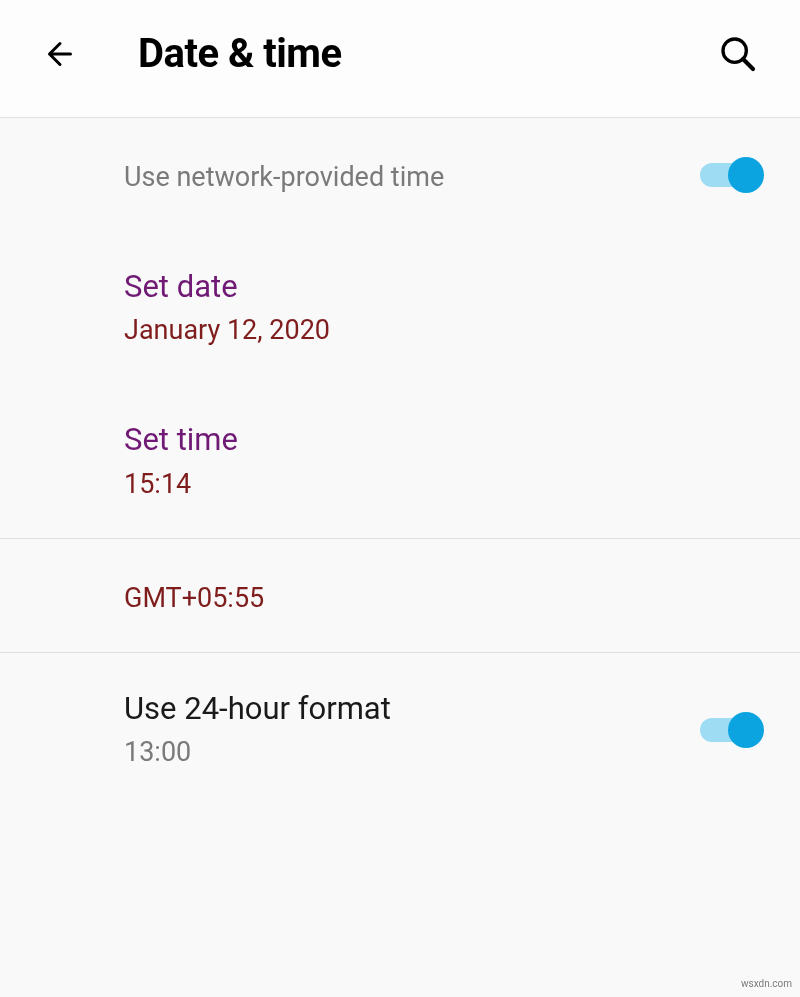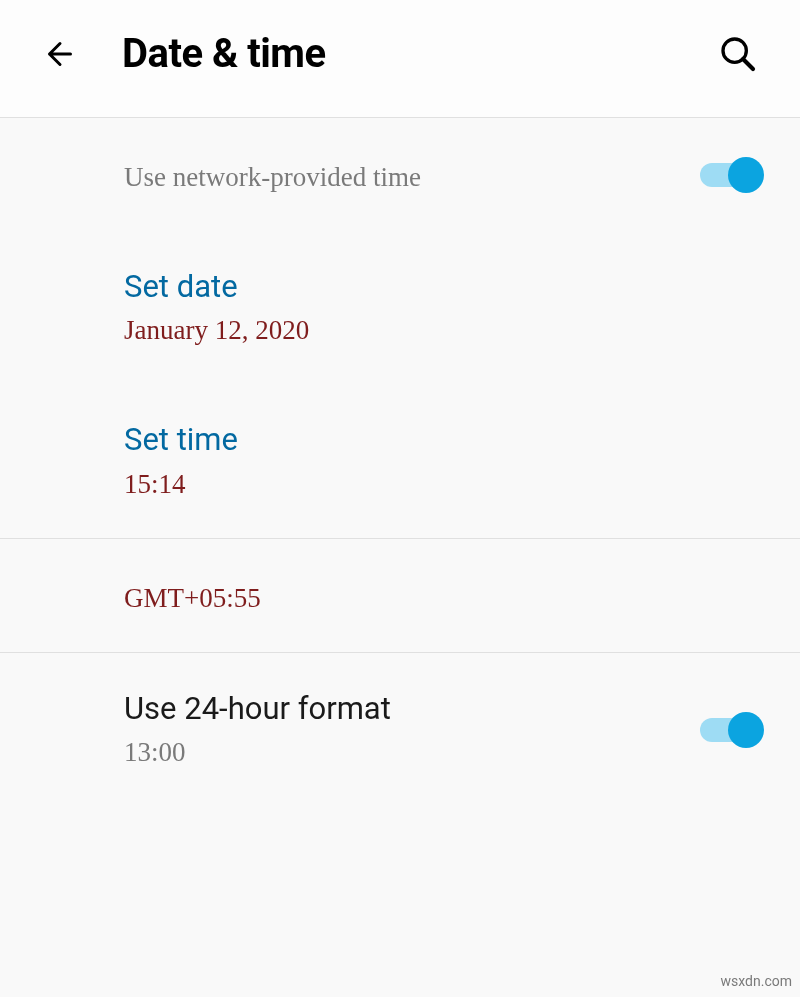--- a/index.html
+++ b/index.html
@@ -29,21 +29,21 @@
       display: flex;
       align-items: center;
       justify-content: center;
       cursor: pointer;
     }
     
     .header-title {
       font-size: 40px;
       font-weight: 700;
       color: #000;
-      margin-left: 42px;
+      margin-left: 58px;
       letter-spacing: -0.5px;
       flex: 1;
     }
     
     .search-icon-wrap {
       width: 44px;
       height: 44px;
       display: flex;
       align-items: center;
       justify-content: center;
@@ -77,25 +77,24 @@
       font-weight: 400;
       line-height: 1.3;
     }
     
     .row-subtitle {
       font-size: 27px;
       color: #7a7a7a;
       font-weight: 400;
       margin-top: 6px;
       line-height: 1.3;
-      font-family: Liberation Serif, serif;
     }
     
     .row.disabled .row-title {
-      color: #0369a1;
+      color: #701a75;
     }
     
     .row.disabled .row-subtitle {
       color: #7f1d1d;
     }
     
     .toggle {
       width: 64px;
       height: 36px;
       position: relative;
@@ -119,21 +118,21 @@
       border-radius: 50%;
       position: absolute;
       top: 0;
       right: 0;
     }
     
     .footer-text {
       position: absolute;
       bottom: 8px;
       right: 8px;
-      font-size: 14px;
+      font-size: 10px;
       color: #7a7a7a;
     }
   </style>
 </head>
 <body>
 
 <div class="header">
   <div class="back-arrow">
     <svg width="36" height="36" viewBox="0 0 24 24">
       <path fill="none" stroke="#000" stroke-width="2" stroke-linecap="round" stroke-linejoin="round" d="M19 12H5M12 19l-7-7 7-7"></path>

